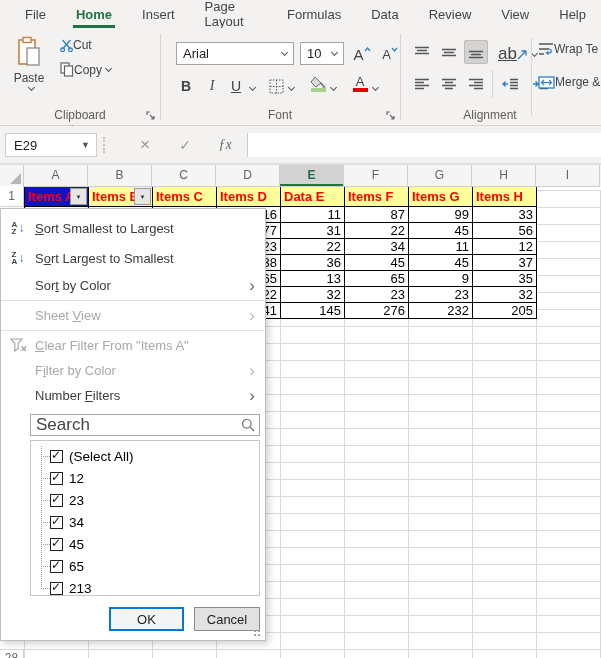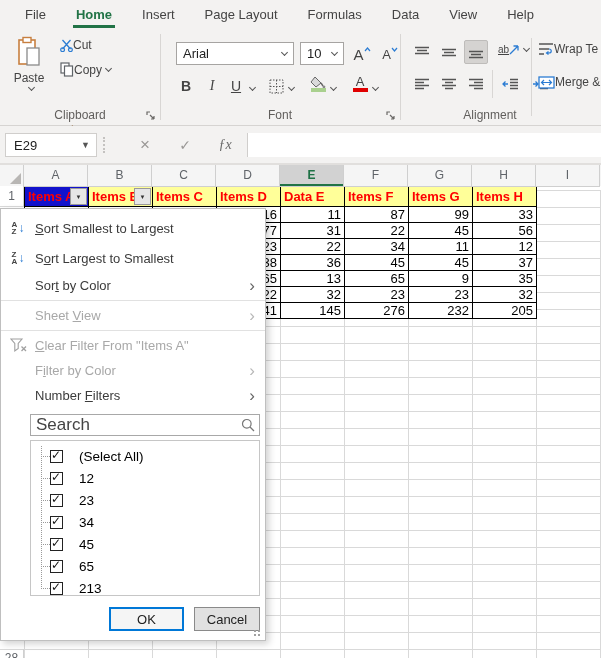--- a/index.html
+++ b/index.html
@@ -116,21 +116,21 @@
   .mlist { position:relative; margin:4px 0 0 29px; width:230px; height:156px;
     border:1px solid #c6c6c6; background:#fff; padding-top:4px; overflow:hidden; }
   .treeline { position:absolute; left:10px; top:5px; height:141px; width:1px;
     border-left:1px dotted #9a9a9a; }
   .vrow { position:relative; height:22px; display:flex; align-items:center; }
   .vrow .stub { position:absolute; left:10px; top:11px; width:9px; height:1px;
     border-top:1px dotted #9a9a9a; }
   .cbox { position:relative; width:13px; height:13px; border:1px solid #222; background:#fff;
     margin-left:19px; flex:none; }
   .cbox .tick { position:absolute; left:0px; top:-3px; font-size:12px; font-weight:bold; color:#111; }
-  .vrow .vlab { margin-left:16px; font-size:13.5px; color:#000; }
+  .vrow .vlab { margin-left:6px; font-size:13.5px; color:#000; }
 
   .okbtn { position:absolute; left:108px; top:398px; width:75px; height:24px; background:#f5f5f5;
     border:2px solid #0078d7; font-size:13px; color:#222; display:flex; align-items:center;
     justify-content:center; font-family:inherit; }
   .cancelbtn { position:absolute; left:193px; top:398px; width:66px; height:24px; background:#e1e1e1;
     border:1px solid #8a8a8a; font-size:13px; color:#222; display:flex; align-items:center;
     justify-content:center; font-family:inherit; }
   .grip { position:absolute; right:4px; bottom:3px; width:8px; height:8px;
     background-image:radial-gradient(#a0a0a0 1px,transparent 1.2px);
     background-size:4px 4px; }
@@ -143,20 +143,21 @@
 
 <div id="app">
 
   <div class="tabbar" id="tabbar">
       <div class="tab first">File</div>
       <div class="tab active">Home</div>
       <div class="tab">Insert</div>
       <div class="tab">Page Layout</div>
       <div class="tab">Formulas</div>
       <div class="tab">Data</div>
+      <div class="tab">Review</div>
       <div class="tab">View</div>
       <div class="tab">Help</div>
     </div>
 
   <div class="ribbon">
 
     <div class="pastebtn">
       <span class="ic">
         <svg width="26" height="32" viewBox="0 0 26 32">
           <rect x="3" y="4" width="16" height="24" fill="#fff" stroke="#c77f3f" stroke-width="1.6"></rect>
@@ -272,21 +273,21 @@
           <path d="M1 3.5 H15 M3 6.5 H13 M1 9.5 H15" stroke="#555" stroke-width="1.4"></path>
         </svg>
     </div>
     <div class="fmtbtn pressed" style="left:464px; top:12px;">
       <svg width="16" height="13" viewBox="0 0 16 13">
           <path d="M1 5.5 H15 M3 8.5 H13 M1 11.5 H15" stroke="#555" stroke-width="1.4"></path>
         </svg>
     </div>
     <div class="rbtn" style="left:498px; top:16px;">
       <span class="ic" style="display:flex; align-items:center;">
-        <span style="font-size:10px; color:#444;text-decoration:underline;">ab</span>
+        <span style="font-size:17px; color:#444;text-decoration:underline;">ab</span>
         <svg width="11" height="11" viewBox="0 0 11 11">
             <path d="M1 10 L9 2 M9 2 H4.5 M9 2 V6.5" stroke="#2b7cd3" stroke-width="1.3" fill="none"></path>
           </svg>
       </span>
       <span class="chev"></span>
     </div>
     <div class="vsep" style="left:531px; top:10px; height:78px;"></div>
     <div class="rbtn" style="left:538px; top:14px;">
       <span class="ic">
         <svg width="16" height="14" viewBox="0 0 16 14">

